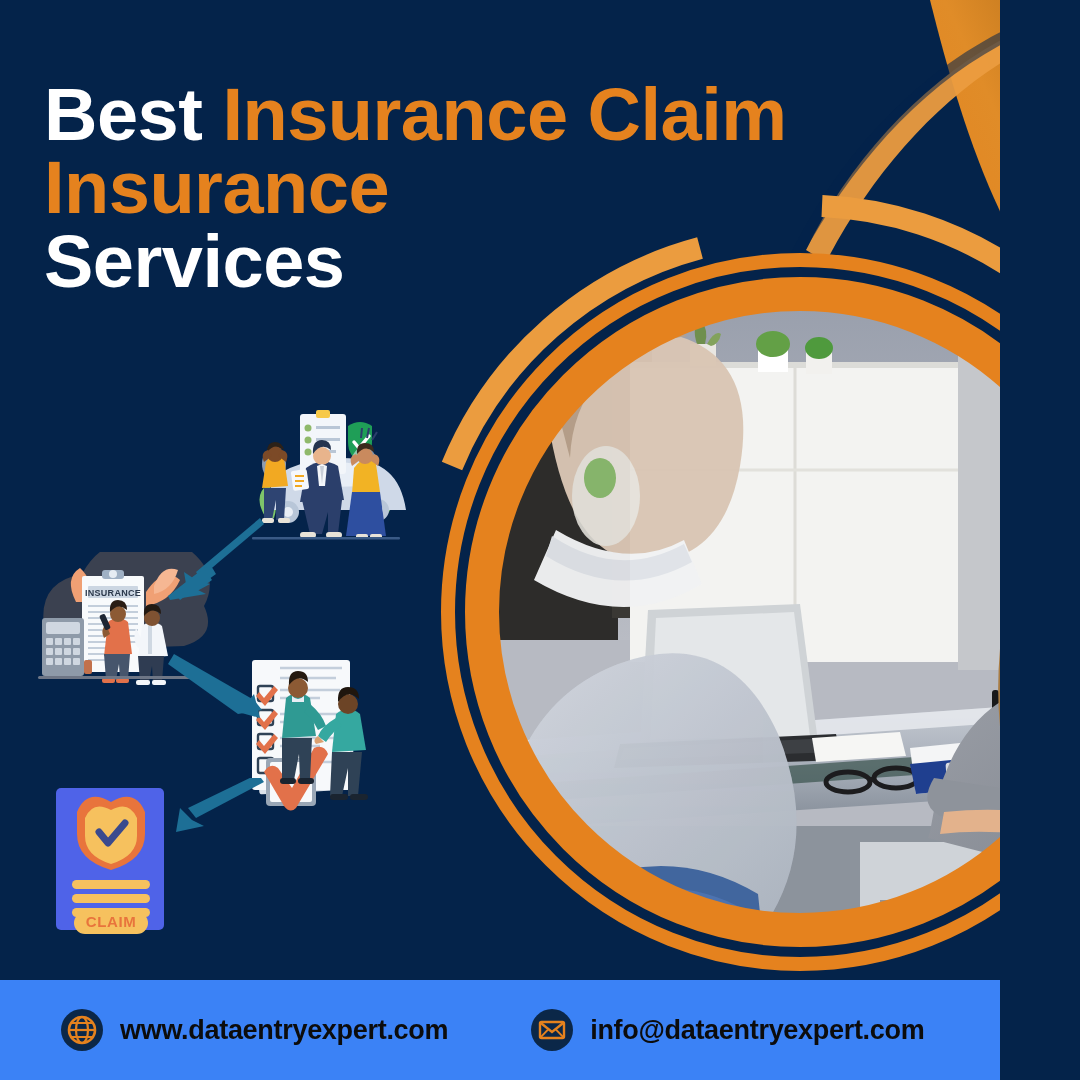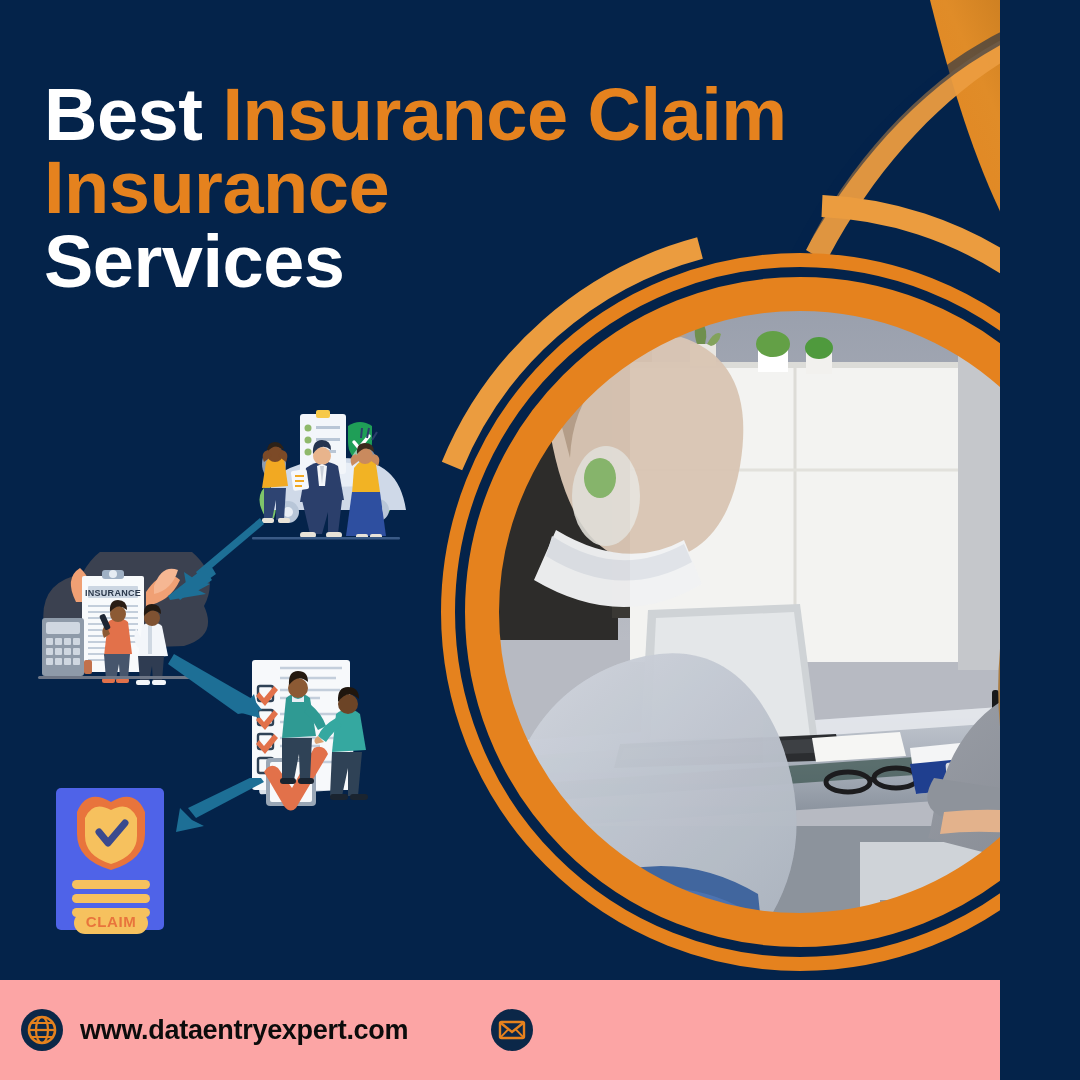--- a/index.html
+++ b/index.html
@@ -21,22 +21,22 @@
     font-size:74px;line-height:0.99;font-weight:bold;
     letter-spacing:-0.5px;color:#ffffff;z-index:40;
   }
   #headline .l{display:block;white-space:nowrap;}
   #headline .or{color:#e5821e;}
   #headline .wh{color:#ffffff;}
 
   
   #footer{
     position:absolute;left:0;bottom:0;width:1080px;height:100px;
-    background:#fca5a5;display:flex;align-items:center;
-    padding-left:20px;gap:30px;z-index:60;
+    background:#3b82f6;display:flex;align-items:center;
+    padding-left:60px;gap:30px;z-index:60;
   }
   .fitem{display:flex;align-items:center;gap:16px;}
   .ficon{width:44px;height:44px;flex:none;}
   .ftext{
     font-size:27px;font-weight:bold;color:#0c0c0c;white-space:nowrap;
     letter-spacing:-0.3px;
   }
   #footer .gap{width:22px;}
 
   
@@ -477,16 +477,17 @@
     <div class="fitem">
       <span class="ficon">
         <svg width="44" height="44" viewBox="0 0 44 44">
           <circle cx="22" cy="22" r="21" fill="#0b2748"></circle>
           <rect x="10" y="14" width="24" height="16" rx="1.5" fill="none" stroke="#e5821e" stroke-width="2.4"></rect>
           <path d="M10.5 14.8 L22 24 L33.5 14.8" fill="none" stroke="#e5821e" stroke-width="2.4"></path>
           <path d="M10.5 29.4 L18 21.6" fill="none" stroke="#e5821e" stroke-width="2"></path>
           <path d="M33.5 29.4 L26 21.6" fill="none" stroke="#e5821e" stroke-width="2"></path>
         </svg>
       </span>
+      <span class="ftext">info@dataentryexpert.com</span>
     </div>
   </div>
 
 </div>
 
 </body></html>

